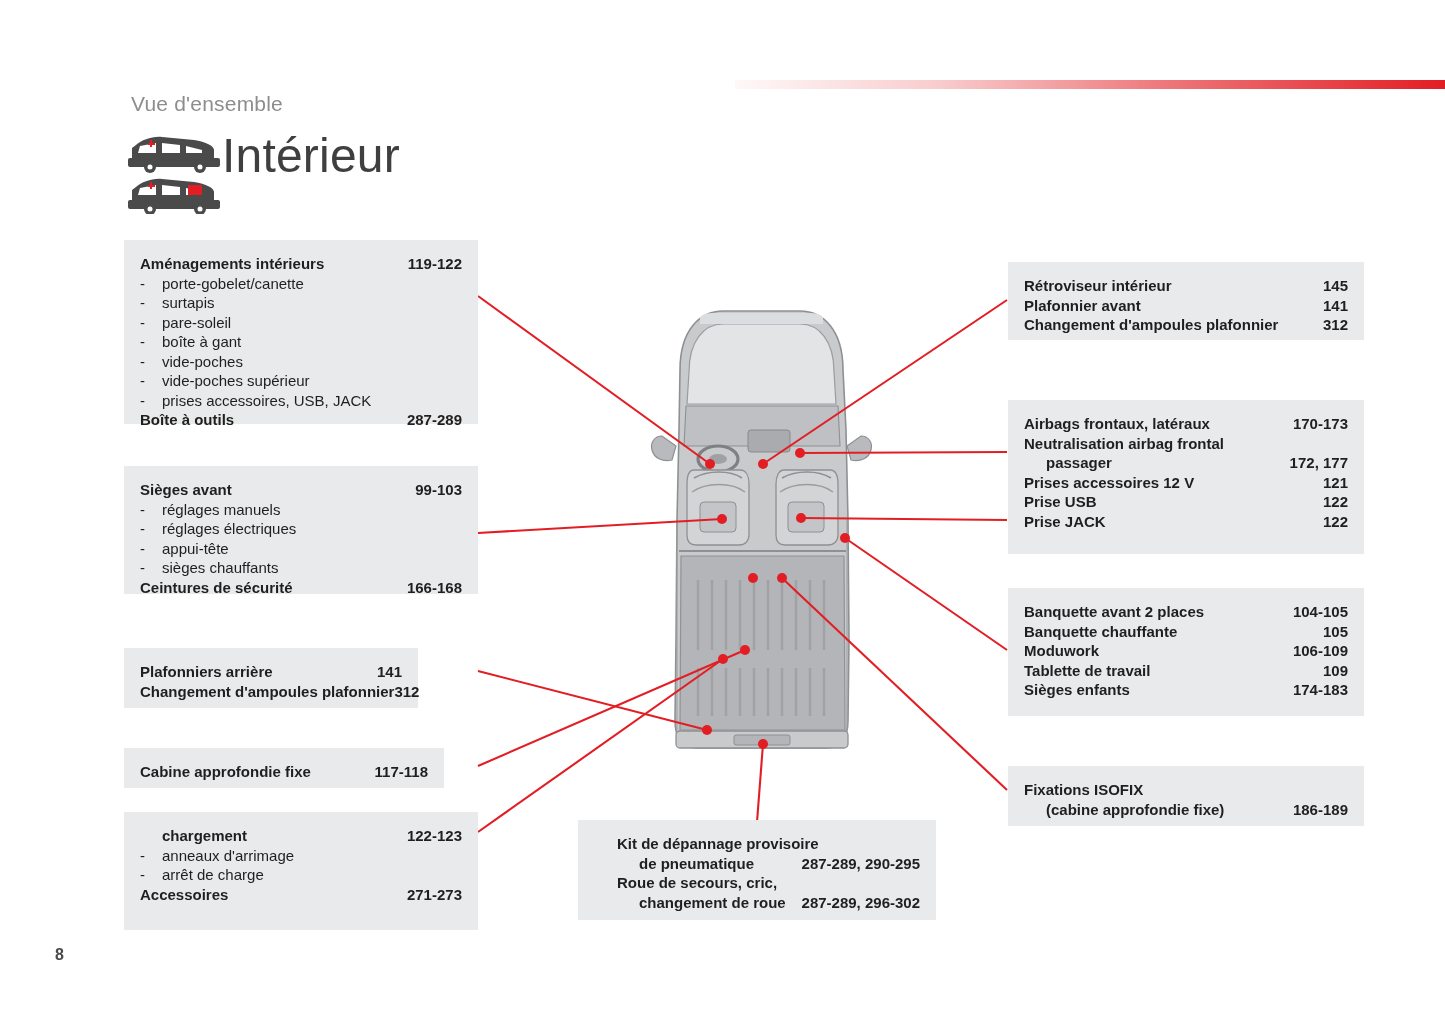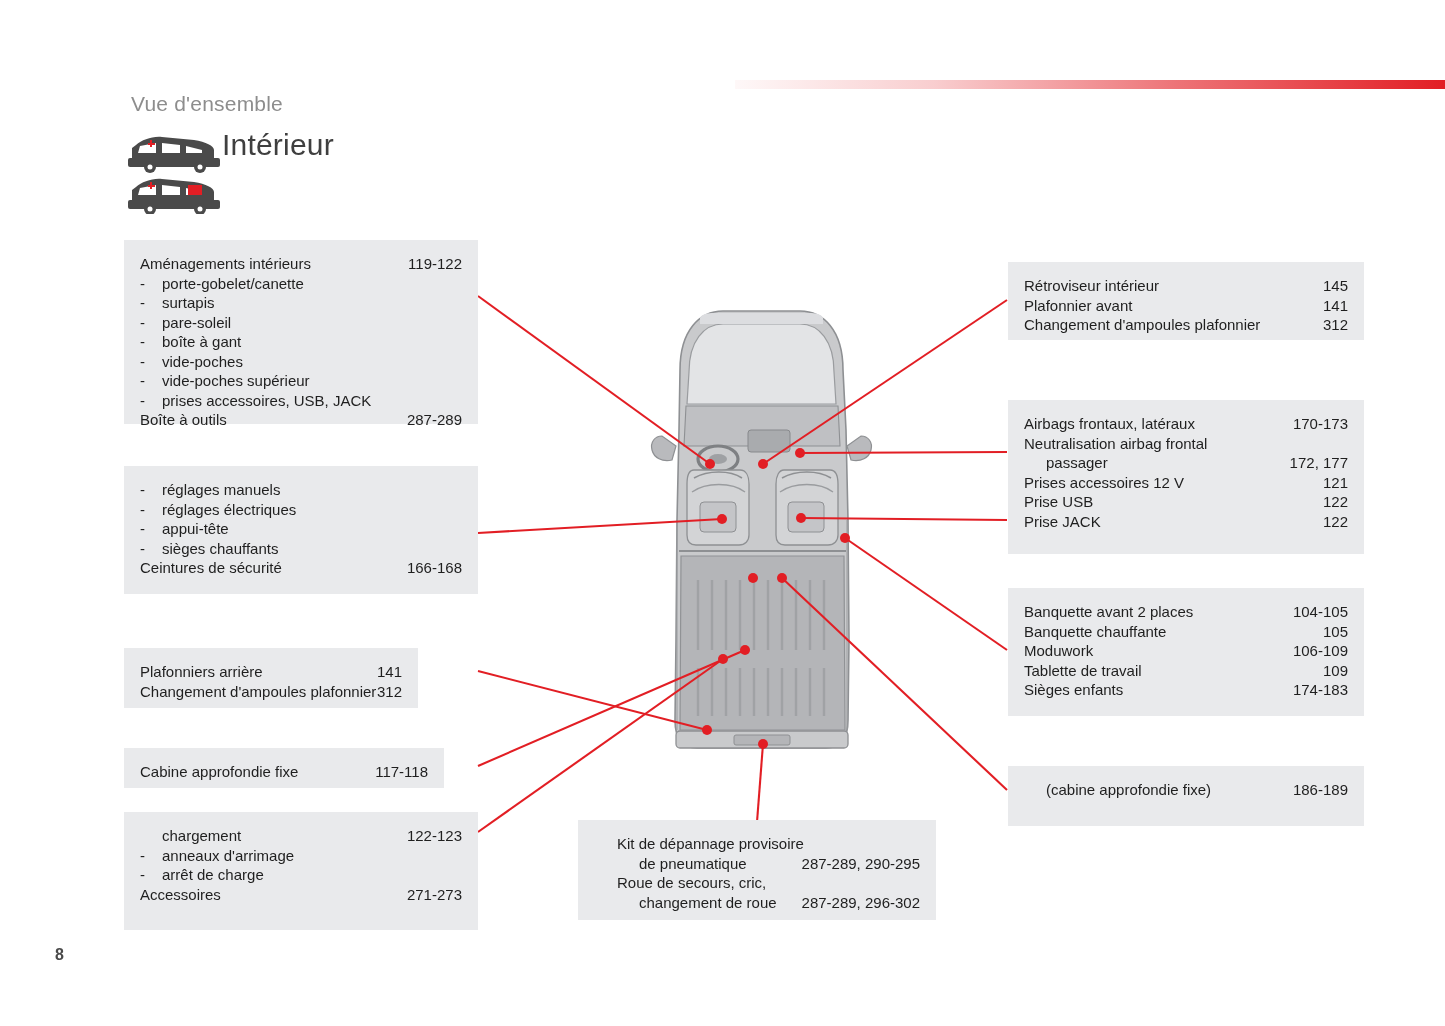--- a/index.html
+++ b/index.html
@@ -32,21 +32,21 @@
     left: 131px;
     font-size: 21px;
     color: #8d8d8d;
     letter-spacing: 0.2px;
   }
 
   .page-title {
     position: absolute;
     top: 128px;
     left: 222px;
-    font-size: 30px;
+    font-size: 48px;
     color: #3f3f3f;
     font-weight: 400;
     letter-spacing: 0.2px;
   }
 
   .page-number {
     position: absolute;
     top: 946px;
     left: 55px;
     font-size: 16px;
@@ -70,20 +70,21 @@
     box-sizing: border-box;
     padding: 14px 16px 14px 16px;
     font-size: 15px;
     line-height: 19.5px;
     color: #1f1f1f;
   }
   .row {
     display: flex;
     align-items: flex-end;
     white-space: nowrap;
+    font-weight: bold;
   }
   .row .lbl { flex: 0 0 auto; }
   .row .fill { flex: 1 1 auto; }
   .row .pg { flex: 0 0 auto; text-align: right; }
   .sub {
     display: flex;
     align-items: baseline;
   }
   .dash {
     flex: 0 0 22px;
@@ -289,20 +290,25 @@
     <span>prises accessoires, USB, JACK</span>
   </div>
   <div class="row">
     <span class="lbl">Boîte à outils</span>
     <span class="fill"></span>
     <span class="pg">287-289</span>
   </div>
 </div>
 
 <div class="box" style="left:124px; top:466px; width:354px; height:128px;">
+  <div class="row">
+    <span class="lbl">Sièges avant</span>
+    <span class="fill"></span>
+    <span class="pg">99-103</span>
+  </div>
   <div class="sub">
     <span class="dash">-</span>
     <span>réglages manuels</span>
   </div>
   <div class="sub">
     <span class="dash">-</span>
     <span>réglages électriques</span>
   </div>
   <div class="sub">
     <span class="dash">-</span>
@@ -452,17 +458,20 @@
   </div>
   <div class="row">
     <span class="lbl">Sièges enfants</span>
     <span class="fill"></span>
     <span class="pg">174-183</span>
   </div>
 </div>
 
 <div class="box" style="left:1008px; top:766px; width:356px; height:60px;">
   <div class="row">
+    <span class="lbl">Fixations ISOFIX</span>
+  </div>
+  <div class="row">
     <span class="lbl ind">(cabine approfondie fixe)</span>
     <span class="fill"></span>
     <span class="pg">186-189</span>
   </div>
 </div>
 
 </body></html>

